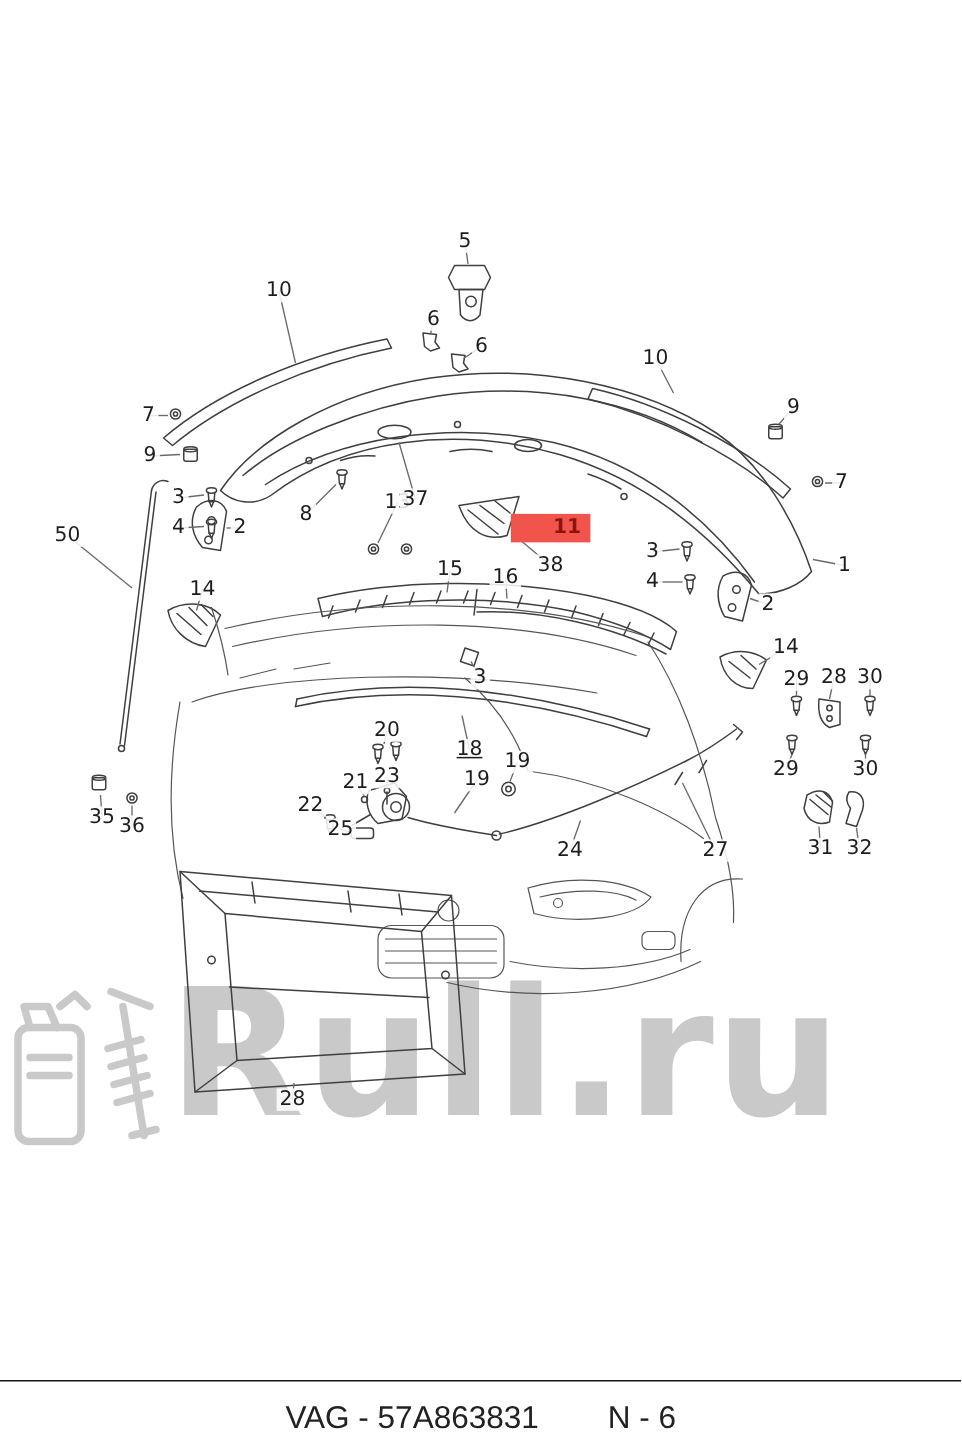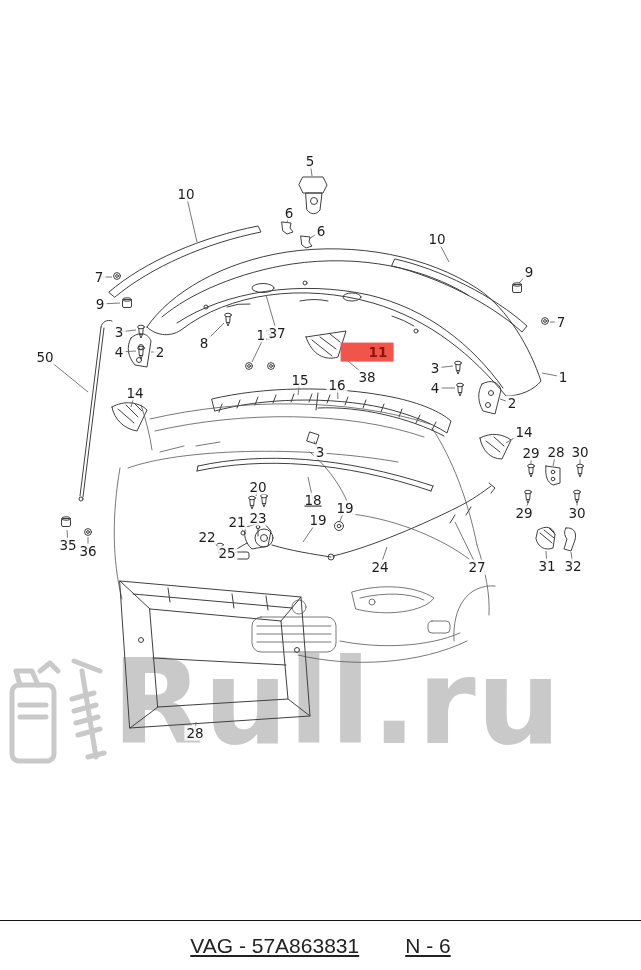--- a/index.html
+++ b/index.html
@@ -51,21 +51,20 @@
     border-top: 1px solid #151515;
     background: #fff;
     display: flex;
     align-items: center;
     justify-content: center;
     gap: 46px;
     font-size: 21px;
     color: #222;
     z-index: 5;
     font-family: "Liberation Sans", "DejaVu Sans", sans-serif;
-    text-decoration: underline;
   }
 </style>
 </head>
 <body>
 
 <div class="page">
 
   <div class="watermark-layer">
     <svg class="watermark-icons" width="112" height="128" viewBox="0 0 112 128">
       <g stroke="#c9c9c9" stroke-width="5" fill="none" stroke-linejoin="round" stroke-linecap="round">

